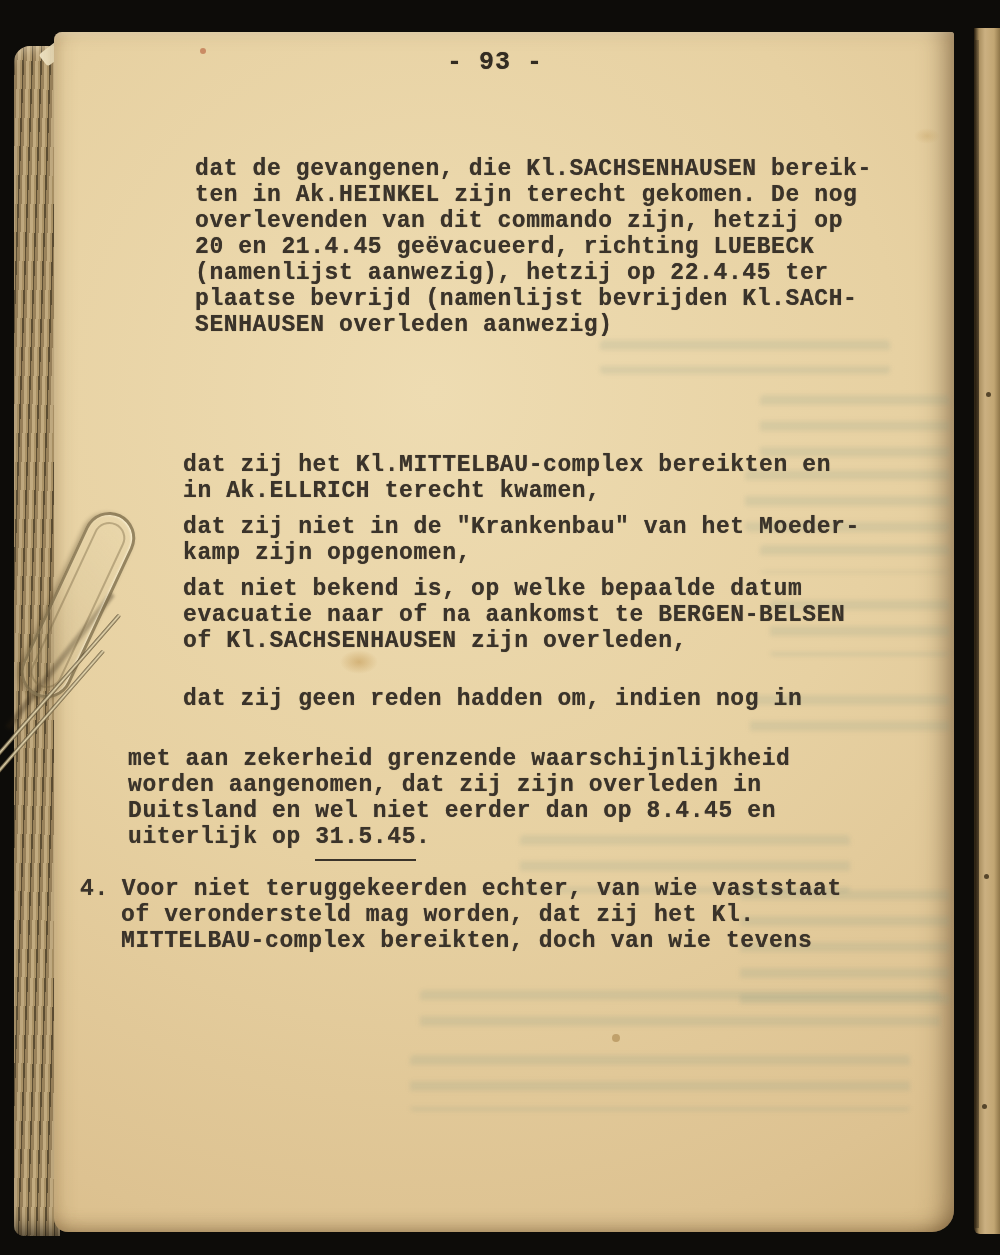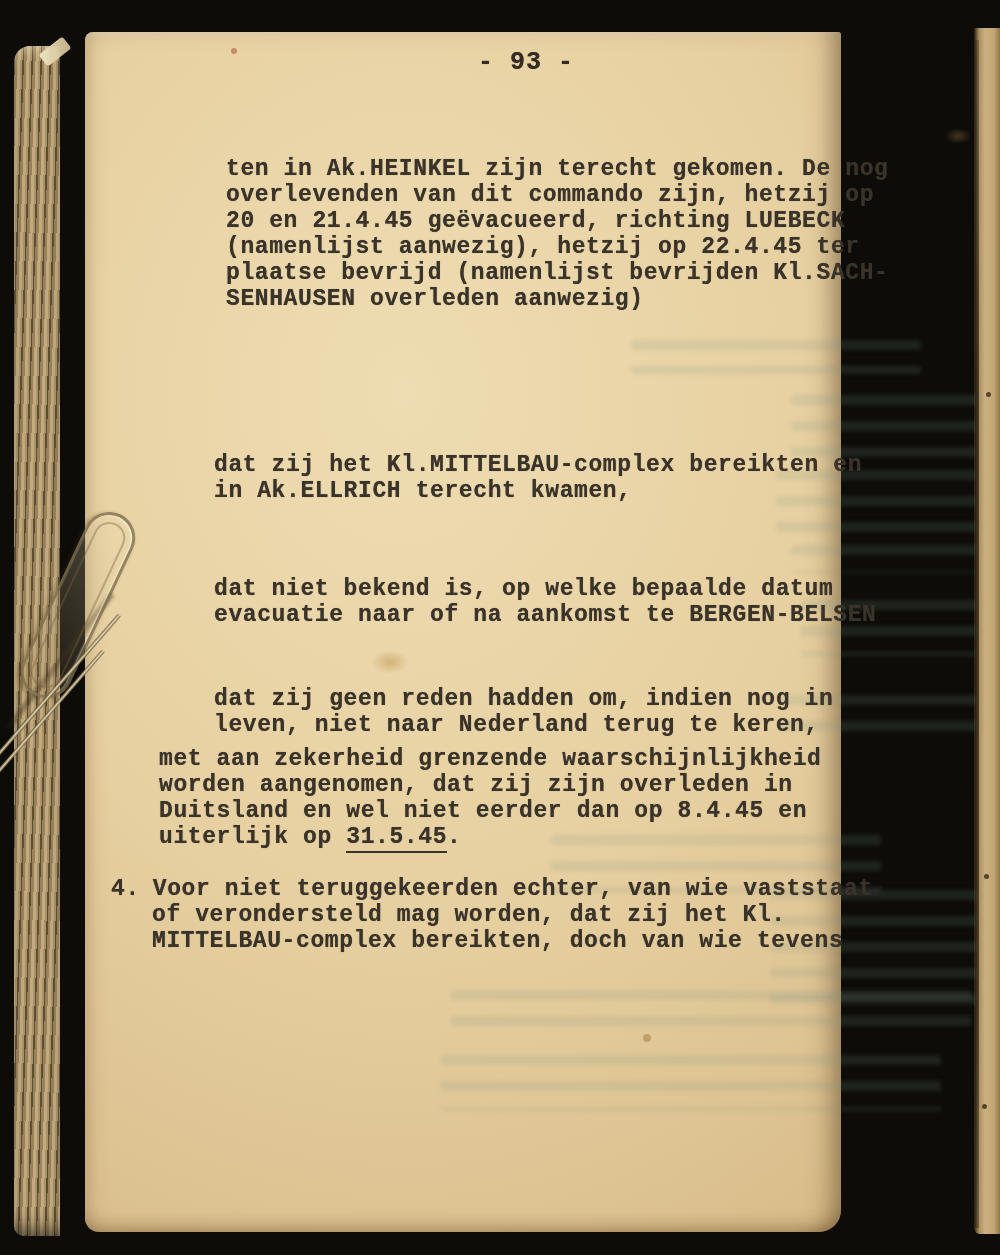--- a/index.html
+++ b/index.html
@@ -21,46 +21,45 @@
     border-radius:16px 0 0 10px;
     box-shadow:inset 0 10px 14px -8px rgba(255,245,220,.5),inset 0 -16px 20px -10px rgba(0,0,0,.6);
   }
   .corner-fold{
     position:absolute;left:40px;top:44px;width:30px;height:15px;
     background:linear-gradient(120deg,#f2e7c8,#cbb88c);
     transform:rotate(-38deg);border-radius:3px;opacity:.95;
   }
   
   .page{
-    position:absolute;left:54px;top:32px;width:756px;height:1200px;
+    position:absolute;left:54px;top:32px;width:900px;height:1200px;
     background:radial-gradient(130% 100% at 42% 30%, #eedcb2 0%, #e7d1a2 40%, #ddc291 72%, #d0b279 100%);
     border-radius:8px 3px 22px 14px;
     box-shadow:
       inset -20px 0 26px -12px rgba(75,50,22,.5),
       inset 0 -14px 20px -12px rgba(95,65,30,.4),
       inset 0 6px 10px -6px rgba(255,248,230,.6),
       inset 16px 0 20px -14px rgba(120,90,50,.35);
-    margin-left: 31px;
   }
   .gutter-line{
     position:absolute;left:975px;top:40px;width:4px;height:1188px;
     background:linear-gradient(180deg,rgba(25,17,7,.25),rgba(25,17,7,.65) 30%,rgba(25,17,7,.6) 80%,rgba(25,17,7,.3));
   }
   
   .block{
     position:absolute;color:#3a332a;font-size:23px;line-height:26px;
     letter-spacing:.6px;font-weight:bold;
     text-shadow:0 0 .7px rgba(56,49,40,.75);
   }
   .tline{white-space:pre;}
   .pageno{
     position:absolute;left:393px;top:16px;color:#332c22;font-size:25px;
     letter-spacing:1px;font-weight:bold;text-shadow:0 0 .7px rgba(50,44,34,.8);
   }
-  .u{border-bottom:2.5px solid currentColor;padding-bottom:1px;}
+  .u{border-bottom:2.5px solid currentColor;padding-bottom:9px;}
   .cont{margin-left:41px;}
   .numgap{margin-left:13px;}
   
   .bleed{
     position:absolute;
     background:repeating-linear-gradient(180deg,rgba(128,150,132,.17) 0 10px,rgba(128,150,132,0) 10px 26px);
     filter:blur(2.2px);border-radius:4px;pointer-events:none;
   }
   
   .stain{position:absolute;border-radius:50%;pointer-events:none;}
@@ -113,43 +112,48 @@
   <div class="bleed" style="left:686px;top:858px;width:210px;height:120px;"></div>
   <div class="bleed" style="left:366px;top:958px;width:520px;height:46px;"></div>
   <div class="bleed" style="left:356px;top:1023px;width:500px;height:56px;"></div>
 
   <div class="stain s1"></div>
   <div class="stain s2"></div>
   <div class="stain s3"></div>
   <div class="stain s4"></div>
 
   <div class="block" style="left:141px;top:124px;">
+    <div class="tline">dat de gevangenen, die Kl.SACHSENHAUSEN bereik-</div>
     <div class="tline">ten in Ak.HEINKEL zijn terecht gekomen. De nog</div>
     <div class="tline">overlevenden van dit commando zijn, hetzij op</div>
     <div class="tline">20 en 21.4.45 geëvacueerd, richting LUEBECK</div>
     <div class="tline">(namenlijst aanwezig), hetzij op 22.4.45 ter</div>
     <div class="tline">plaatse bevrijd (namenlijst bevrijden Kl.SACH-</div>
     <div class="tline">SENHAUSEN overleden aanwezig)</div>
   </div>
 
 
   <div class="block" style="left:129px;top:420px;">
     <div class="tline">dat zij het Kl.MITTELBAU-complex bereikten en</div>
     <div class="tline">in Ak.ELLRICH terecht kwamen,</div>
   </div>
 
+  <div class="block" style="left:129px;top:482px;">
+    <div class="tline">dat zij niet in de "Krankenbau" van het Moeder-</div>
+    <div class="tline">kamp zijn opgenomen,</div>
+  </div>
 
   <div class="block" style="left:129px;top:544px;">
     <div class="tline">dat niet bekend is, op welke bepaalde datum</div>
     <div class="tline">evacuatie naar of na aankomst te BERGEN-BELSEN</div>
+    <div class="tline">of Kl.SACHSENHAUSEN zijn overleden,</div>
   </div>
 
   <div class="block" style="left:129px;top:654px;">
     <div class="tline">dat zij geen reden hadden om, indien nog in</div>
-    <div class="tline">leven, niet naar Nederland terug te keren,</div>
   </div>
 
   <div class="block" style="left:74px;top:714px;">
     <div class="tline">met aan zekerheid grenzende waarschijnlijkheid</div>
     <div class="tline">worden aangenomen, dat zij zijn overleden in</div>
     <div class="tline">Duitsland en wel niet eerder dan op 8.4.45 en</div>
     <div class="tline"><span>uiterlijk op </span><span class="u">31.5.45</span><span>.</span></div>
   </div>
 
   <div class="block" style="left:26px;top:844px;">

